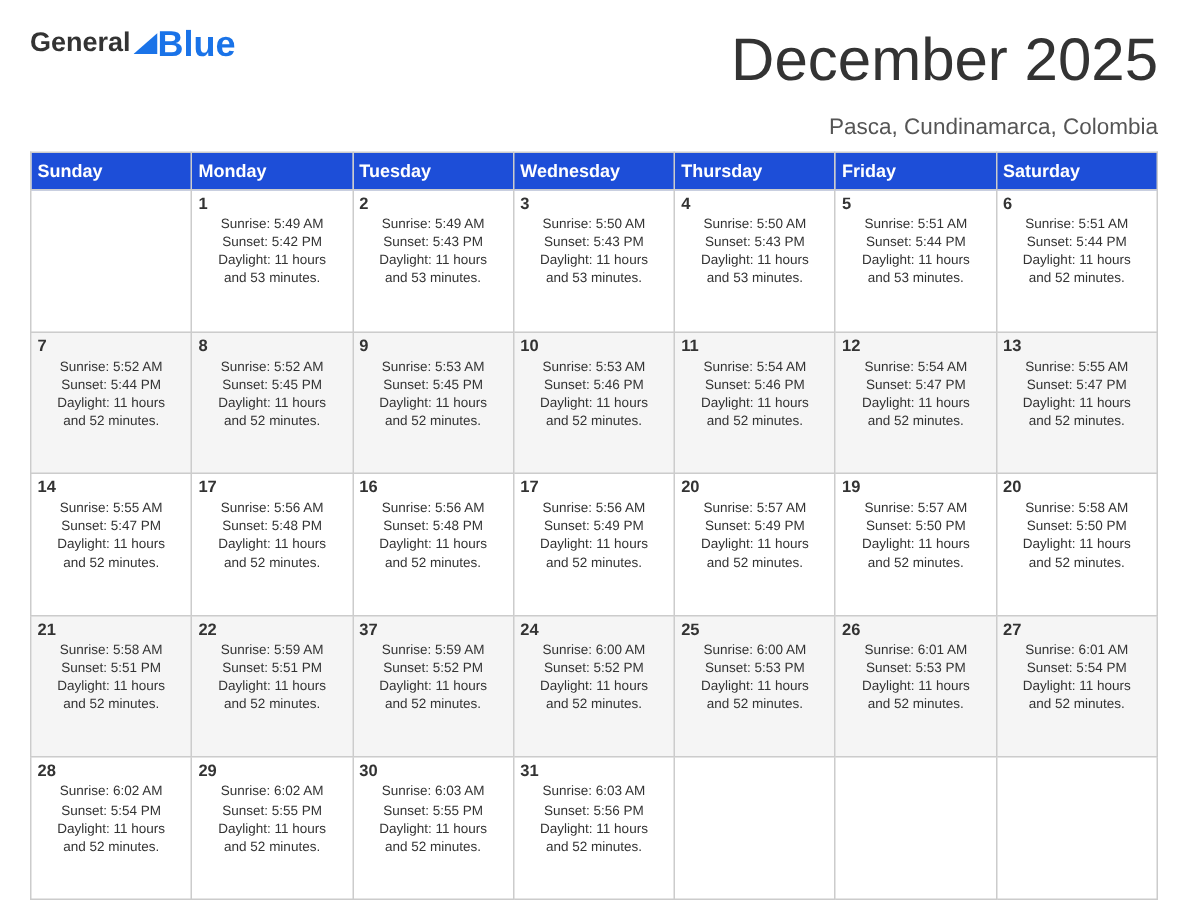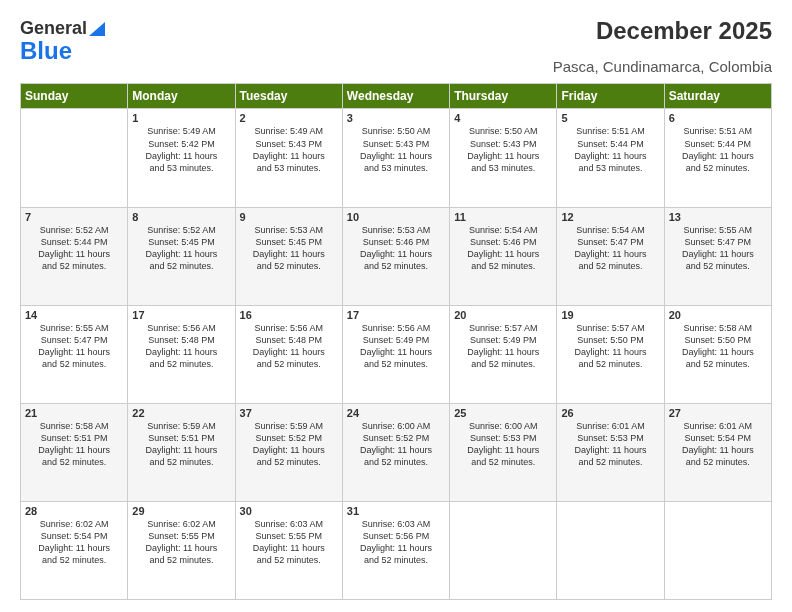--- a/index.html
+++ b/index.html
@@ -18,29 +18,29 @@
       flex-direction: column;
     }
     .header {
       display: flex;
       justify-content: space-between;
       align-items: flex-start;
       margin-bottom: 8px;
     }
     .logo {
       display: flex;
-      flex-direction: column;
+      flex-direction: row;
       align-items: flex-start;
     }
     .title-section {
       text-align: right;
     }
     .main-title {
-      font-size: 24px;
-      font-weight: bold;
+      font-size: 40px;
+      font-weight: normal;
       color: #333;
       line-height: 1.1;
     }
     .subtitle {
       font-size: 15px;
       color: #555;
       margin-top: 14px;
     }
     .calendar {
       width: 100%;
@@ -76,21 +76,21 @@
       font-size: 9px;
       line-height: 1.35;
       color: #333;
       text-align: center;
     }
     .empty-cell {
       background: #f9f9f9;
     }
     tr:nth-child(odd) td { background: #fff; }
     tr:nth-child(even) td { background: #f5f5f5; }
-    .calendar thead tr th { background: #4d7c0f; }
+    .calendar thead tr th { background: #1d4ed8; }
   </style>
 </head>
 <body>
 
 <div class="page">
   <div class="header">
     <div class="logo">
       <div style="display:flex;align-items:center;gap:2px;">
         <span style="font-size:18px;font-weight:bold;color:#333;">General</span>
         <svg width="16" height="14" viewBox="0 0 16 14">

